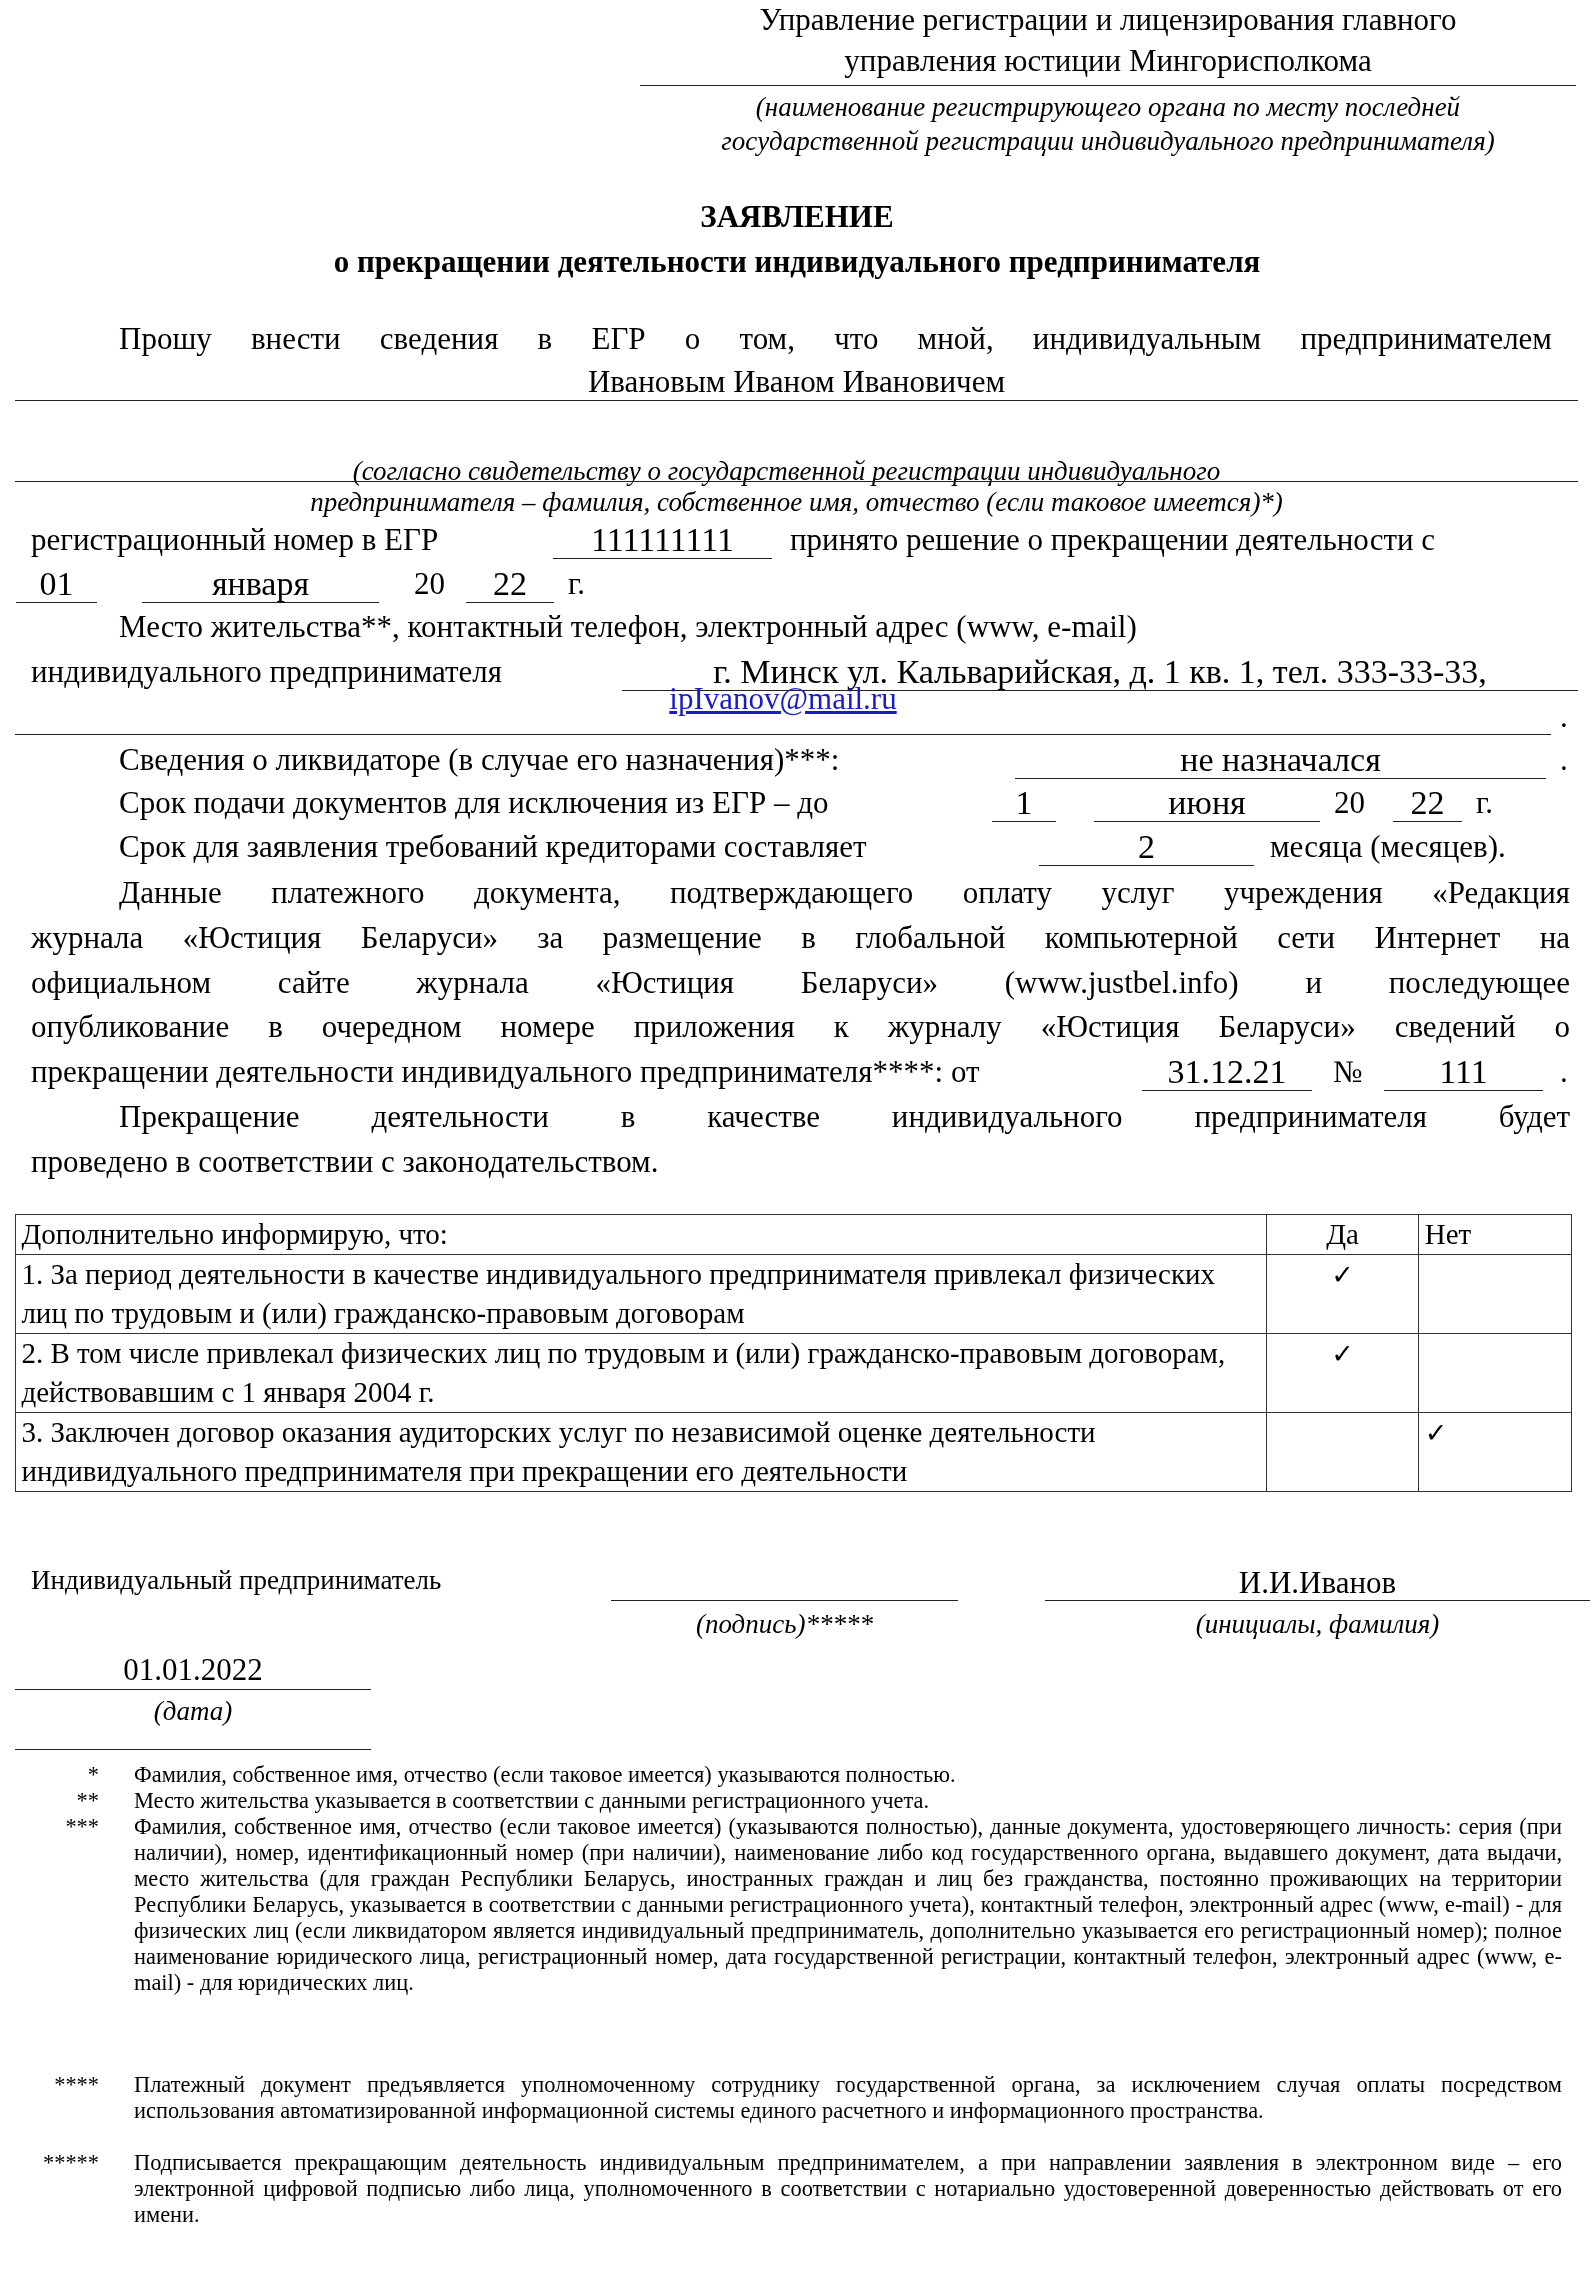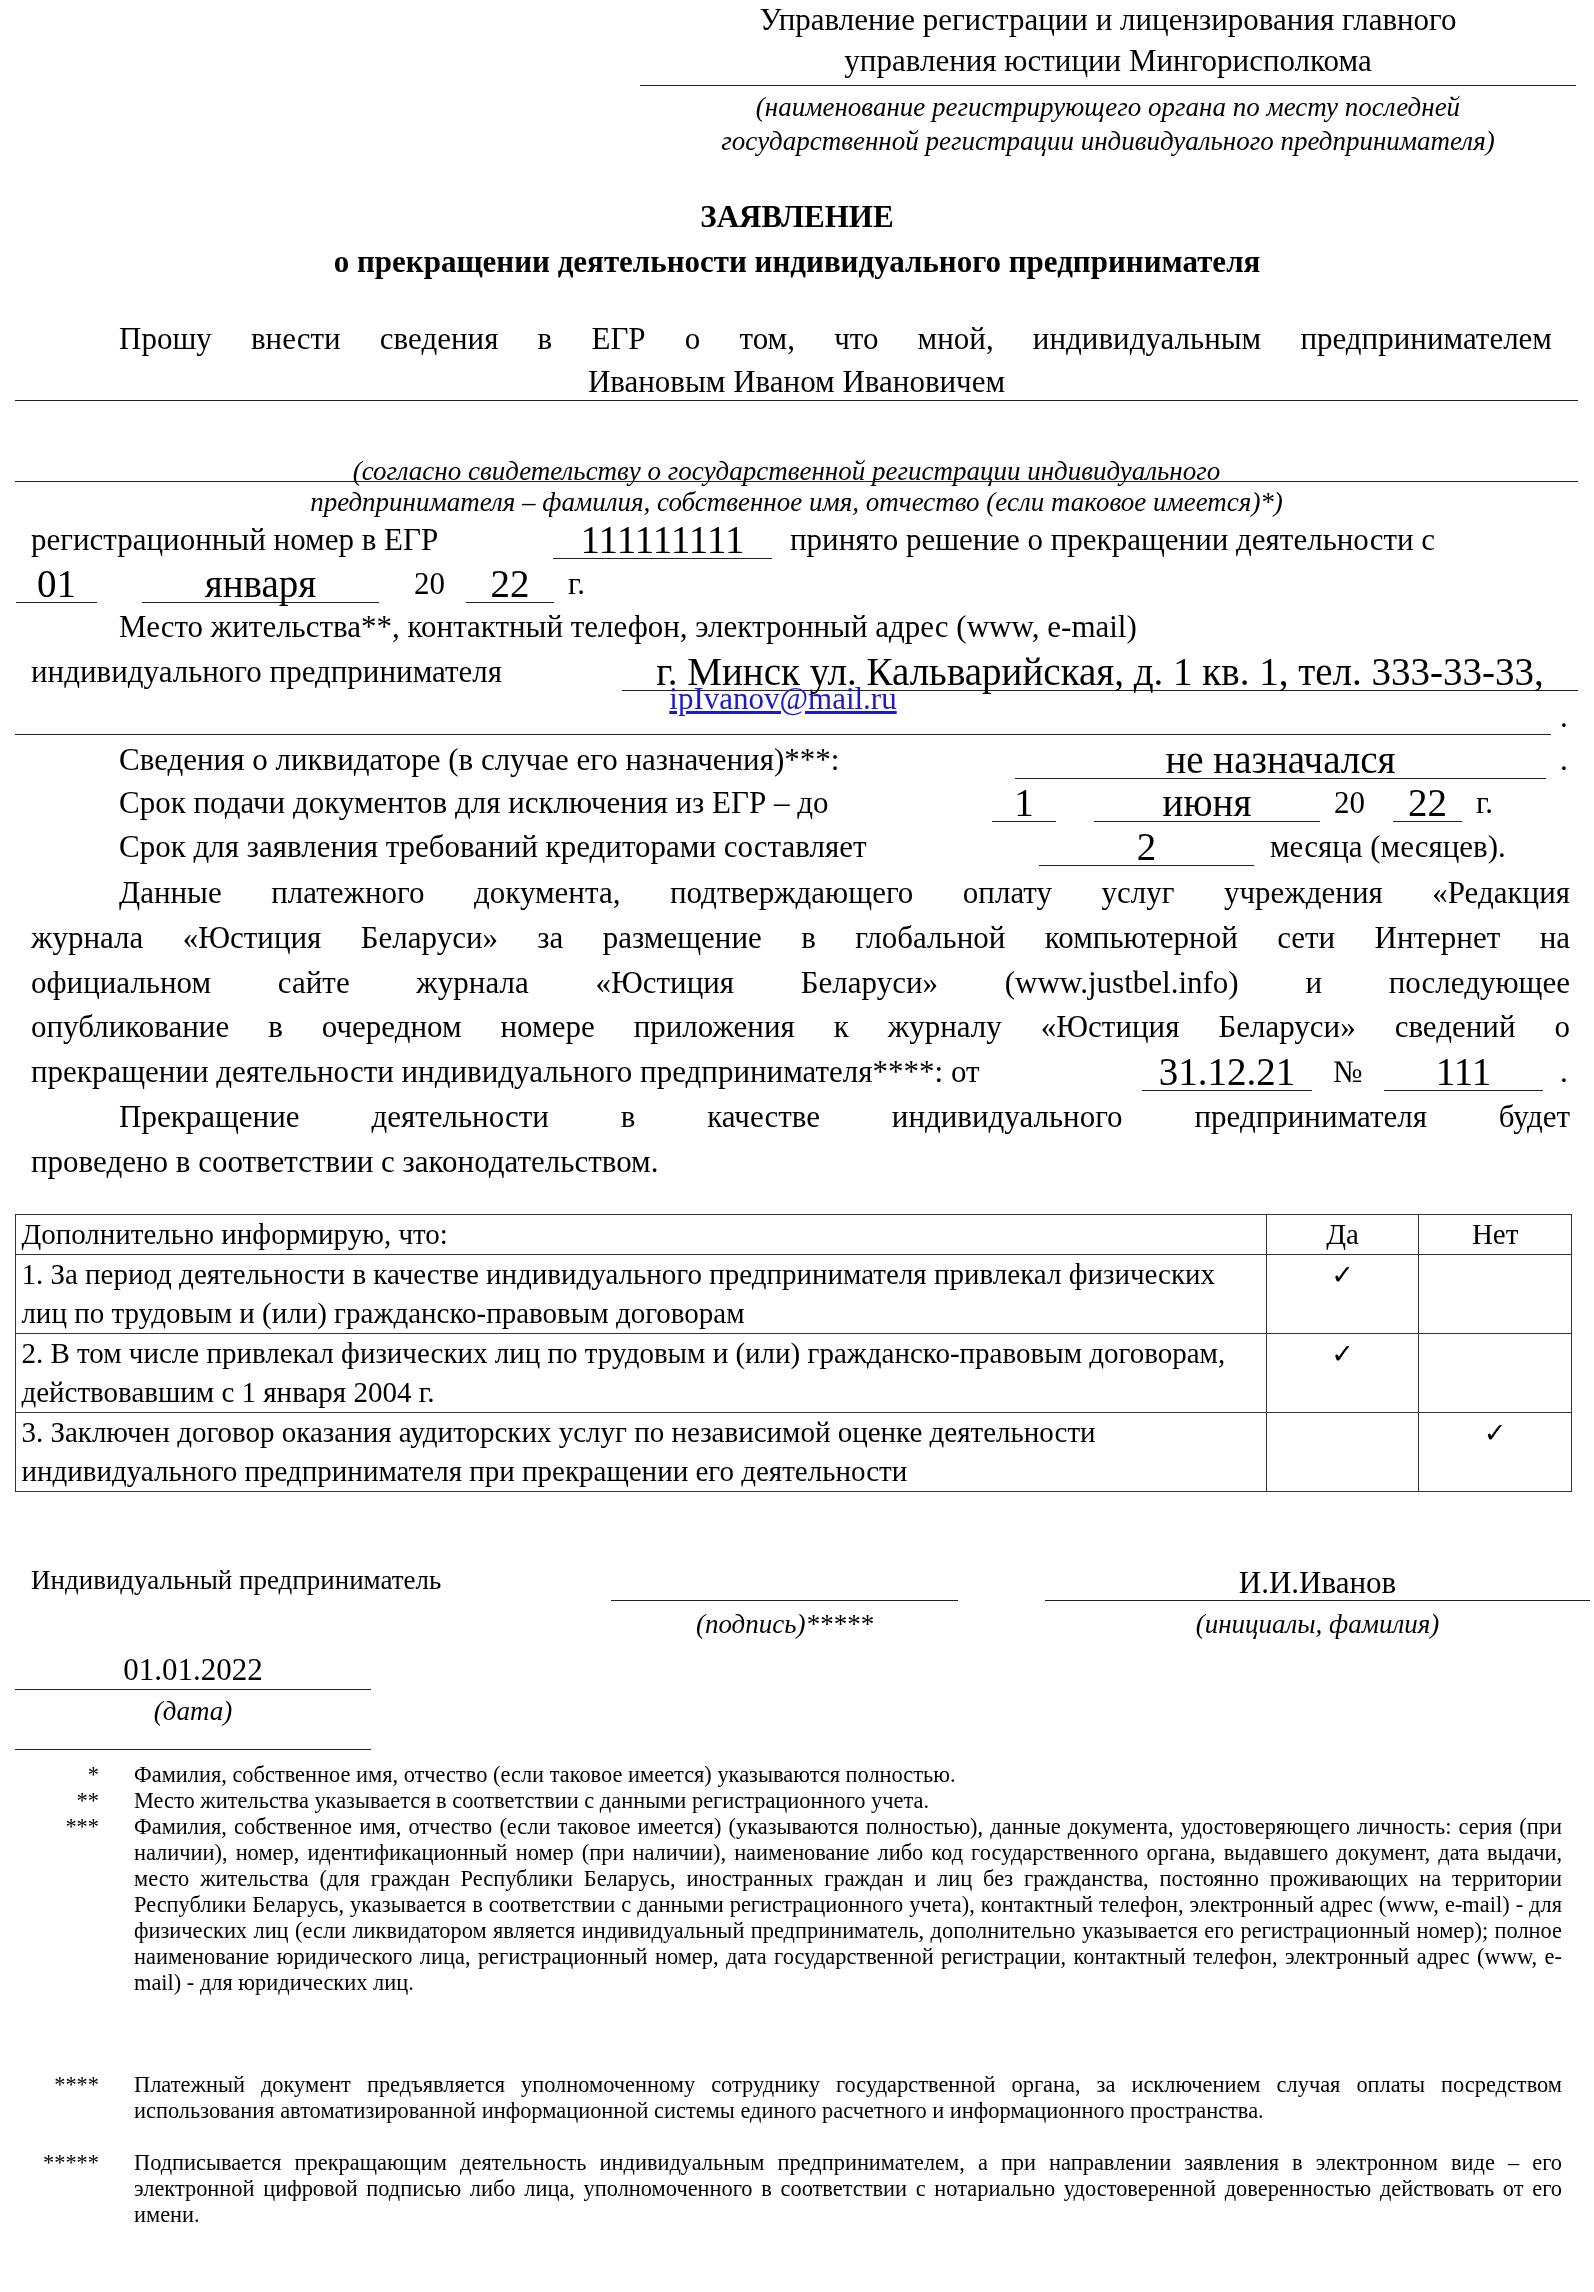--- a/index.html
+++ b/index.html
@@ -7,31 +7,31 @@
     width: 1594px; height: 2293px; position: relative; overflow: hidden;
     font-family: "Liberation Serif", serif; color: #000;
   }
   .abs { position: absolute; white-space: nowrap; }
   .t36 { font-size: 31px; line-height: 36px; }
   .t30 { font-size: 27px; line-height: 32px; }
   .ital { font-style: italic; }
   .bold { font-weight: bold; }
   .center { text-align: center; }
   .line { position: absolute; height: 0; border-top: 1.8px solid #222; }
-  .field { position: absolute; text-align: center; border-bottom: 1.8px solid #222; font-size: 39px; line-height: 36px; white-space: nowrap; }
+  .field { position: absolute; text-align: center; border-bottom: 1.8px solid #222; font-size: 34px; line-height: 36px; white-space: nowrap; }
   .justify { text-align: justify; text-align-last: justify; white-space: normal; }
   .email { color: #1a1acc; text-decoration: underline; }
   table.info {
     position: absolute; left: 15px; top: 1214px; width: 1557px;
     border-collapse: collapse; font-size: 29px; line-height: 39px;
   }
   table.info td { border: 1.8px solid #333; vertical-align: top; padding: 0 5.4px; margin-top: 8px; }
   table.info td.c1 { width: 1240px; }
   table.info td.c2 { width: 141px; text-align: center; }
-  table.info td.c3 { width: 141px; text-align: center; }
+  table.info td.c3 { width: 141px; text-align: left; }
   .check { font-family: "DejaVu Sans", sans-serif; font-size: 27px; font-weight: bold; }
   .fn-mark { position: absolute; width: 99px; text-align: right; font-size: 22.4px; line-height: 26px; }
   .fn-text { position: absolute; left: 134px; width: 1428px; font-size: 22.4px; line-height: 26px; text-align: justify; }
 </style>
 </head>
 <body>
 
 <div class="abs t36 center" style="left:640px; width:936px; top:1.8px;">Управление регистрации и лицензирования главного</div>
 <div class="abs t36 center" style="left:640px; width:936px; top:43px;">управления юстиции Мингорисполкома</div>
 <div class="line" style="left:640px; width:936px; top:85px;"></div>

